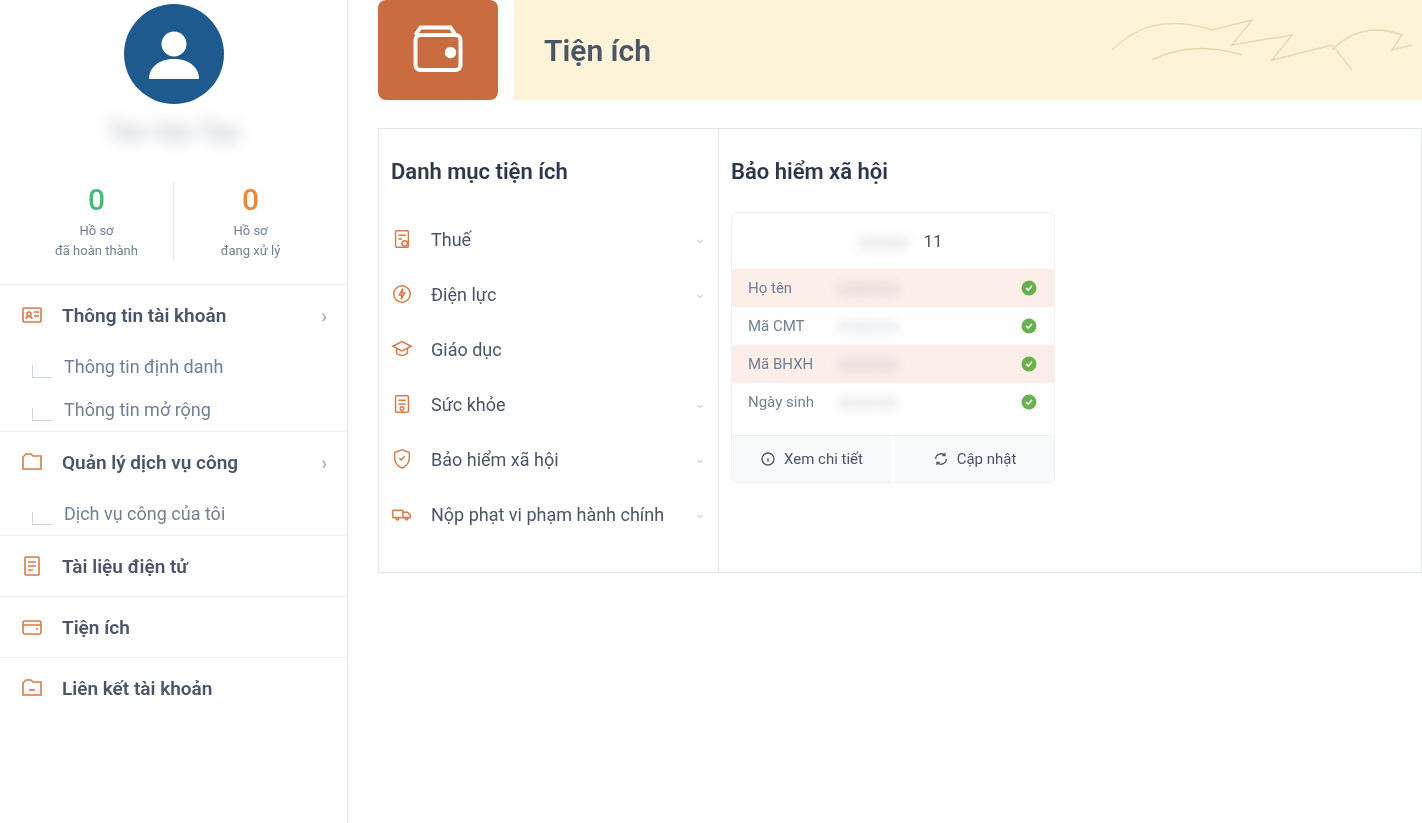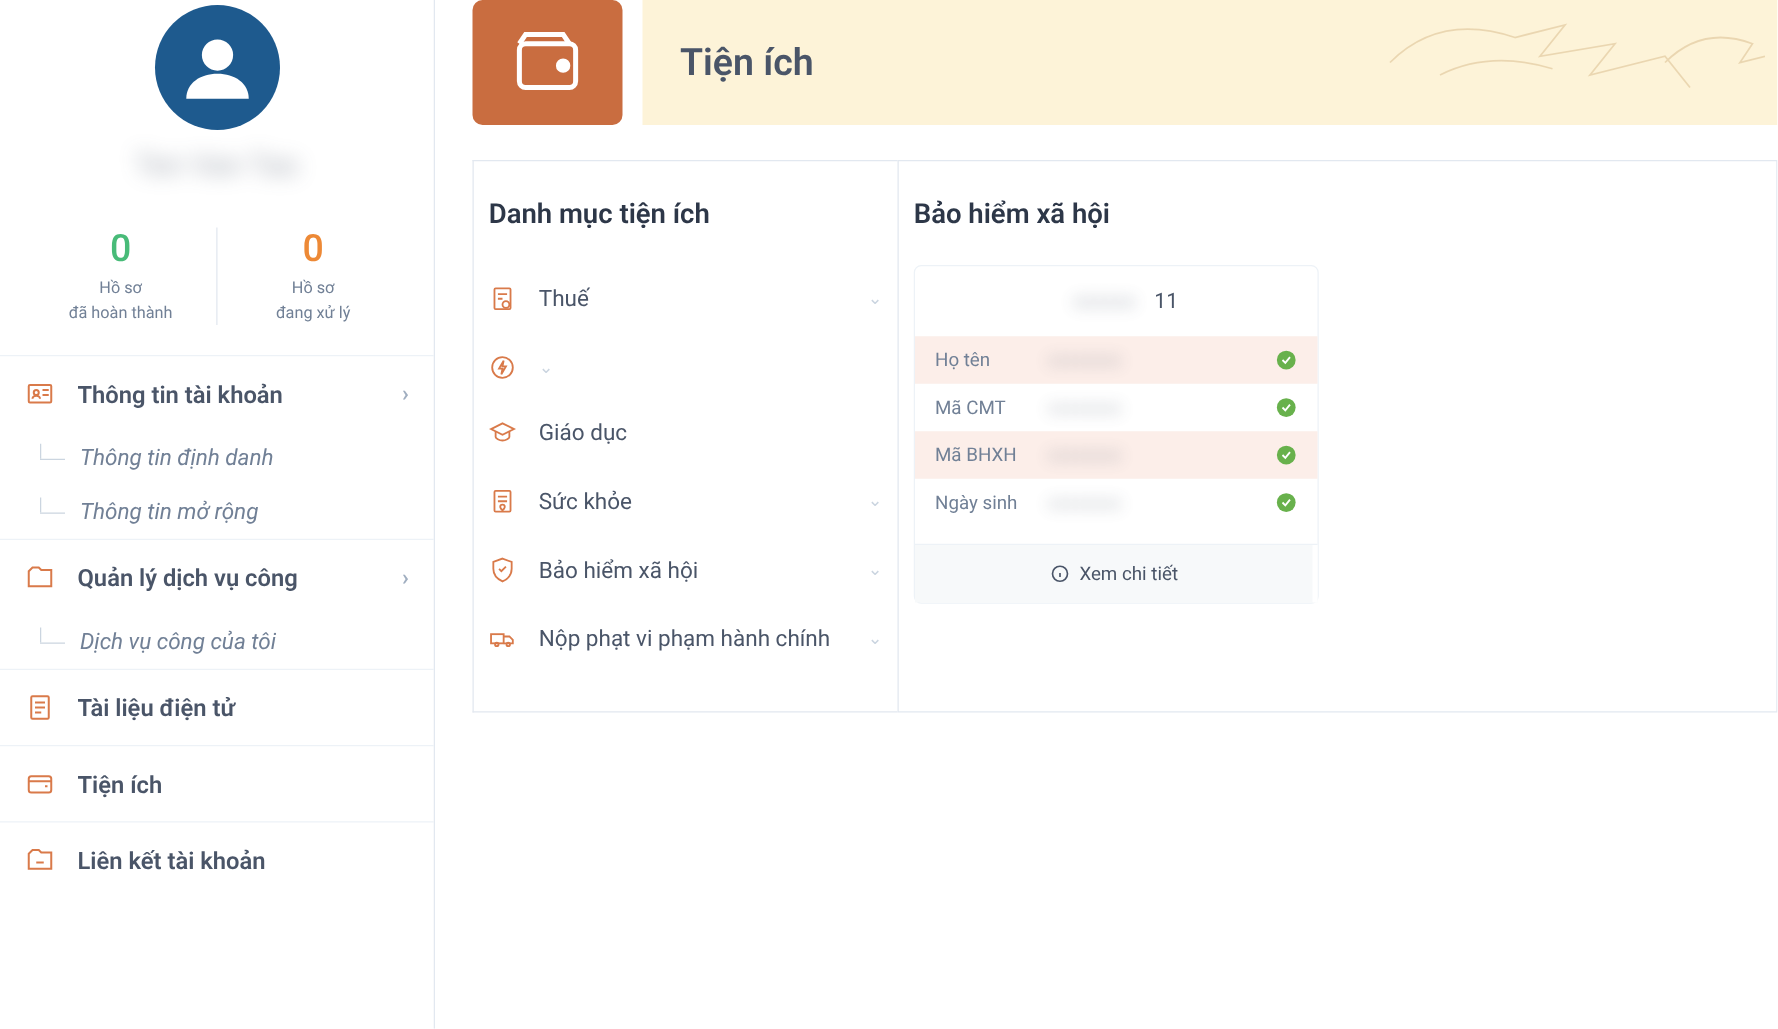--- a/index.html
+++ b/index.html
@@ -15,21 +15,21 @@
 .stat:first-child { border-right: 1px solid #e2e8f0; }
 .stat-value { font-size: 30px; font-weight: 500; }
 .stat-value.green { color: #48bb78; }
 .stat-value.orange { color: #ed8936; }
 .stat-label { font-size: 13px; color: #718096; line-height: 1.5; margin-top: 4px; }
 .nav-item { display: flex; align-items: center; padding: 18px 20px; border-top: 1px solid #edf2f7; cursor: pointer; font-size: 19px; font-weight: 600; color: #4a5568; }
 .nav-icon { width: 24px; height: 24px; margin-right: 18px; color: #d97a4a; flex-shrink: 0; }
 .nav-label { flex: 1; }
 .nav-chevron { color: #a0aec0; font-size: 18px; }
 .sub-items { padding-left: 20px; }
-.sub-item { display: flex; align-items: center; padding: 11px 20px 11px 0; font-size: 18px; color: #718096; cursor: pointer; font-style: italic; }
+.sub-item { display: flex; align-items: flex-end; padding: 11px 20px 11px 0; font-size: 18px; color: #718096; cursor: pointer; }
 .sub-branch { width: 40px; height: 100%; position: relative; margin-right: 4px; }
 .sub-branch::before { content: ""; position: absolute; left: 12px; top: -12px; bottom: 50%; width: 1px; background: #cbd5e0; }
 .sub-branch::after { content: ""; position: absolute; left: 12px; top: 50%; width: 20px; height: 1px; background: #cbd5e0; }
 .main { flex: 1; padding: 0 0 0 30px; }
 .header { display: flex; align-items: stretch; height: 100px; margin-bottom: 28px; }
 .header-icon-box { width: 120px; background: #c96d40; border-radius: 8px; display: flex; align-items: center; justify-content: center; margin-right: 16px; }
 .header-icon-box svg { width: 60px; height: 60px; color: #fff; }
 .header-title-box { flex: 1; background: #fdf3d8; display: flex; align-items: center; padding: 0 30px; position: relative; overflow: hidden; }
 .header-title { font-size: 30px; font-weight: 600; color: #4a5568; z-index: 1; }
 .header-deco { position: absolute; right: 10px; top: -10px; opacity: 0.35; }
@@ -173,20 +173,21 @@
             </svg>
           <span class="cat-label">Thuế</span>
           <span class="cat-chevron">⌄</span>
         </div>
 
         <div class="cat-item">
           <svg class="cat-icon" viewBox="0 0 24 24" fill="none" stroke="currentColor" stroke-width="1.6">
               <circle cx="12" cy="12" r="9"></circle>
               <path d="M13 6l-4 7h3l-1 5 4-7h-3z"></path>
             </svg>
+          <span class="cat-label">Điện lực</span>
           <span class="cat-chevron">⌄</span>
         </div>
 
         <div class="cat-item">
           <svg class="cat-icon" viewBox="0 0 24 24" fill="none" stroke="currentColor" stroke-width="1.6">
               <path d="M2 9l10-5 10 5-10 5z"></path>
               <path d="M6 11v5c0 1 3 3 6 3s6-2 6-3v-5"></path>
             </svg>
           <span class="cat-label">Giáo dục</span>
         </div>
@@ -266,18 +267,25 @@
           </div>
 
           <div class="info-actions">
             <div class="info-btn">
               <svg class="info-btn-icon" viewBox="0 0 24 24" fill="none" stroke="currentColor" stroke-width="2">
                   <circle cx="12" cy="12" r="9"></circle>
                   <path d="M12 8v.01M12 11v5"></path>
                 </svg>
               <span>Xem chi tiết</span>
             </div>
+            <div class="info-btn">
+              <svg class="info-btn-icon" viewBox="0 0 24 24" fill="none" stroke="currentColor" stroke-width="2">
+                  <path d="M4 12a8 8 0 0114-5M20 12a8 8 0 01-14 5"></path>
+                  <path d="M18 3v4h-4M6 21v-4h4"></path>
+                </svg>
+              <span>Cập nhật</span>
+            </div>
           </div>
         </div>
       </div>
     </div>
   </main>
 </div>
 
 </body></html>

